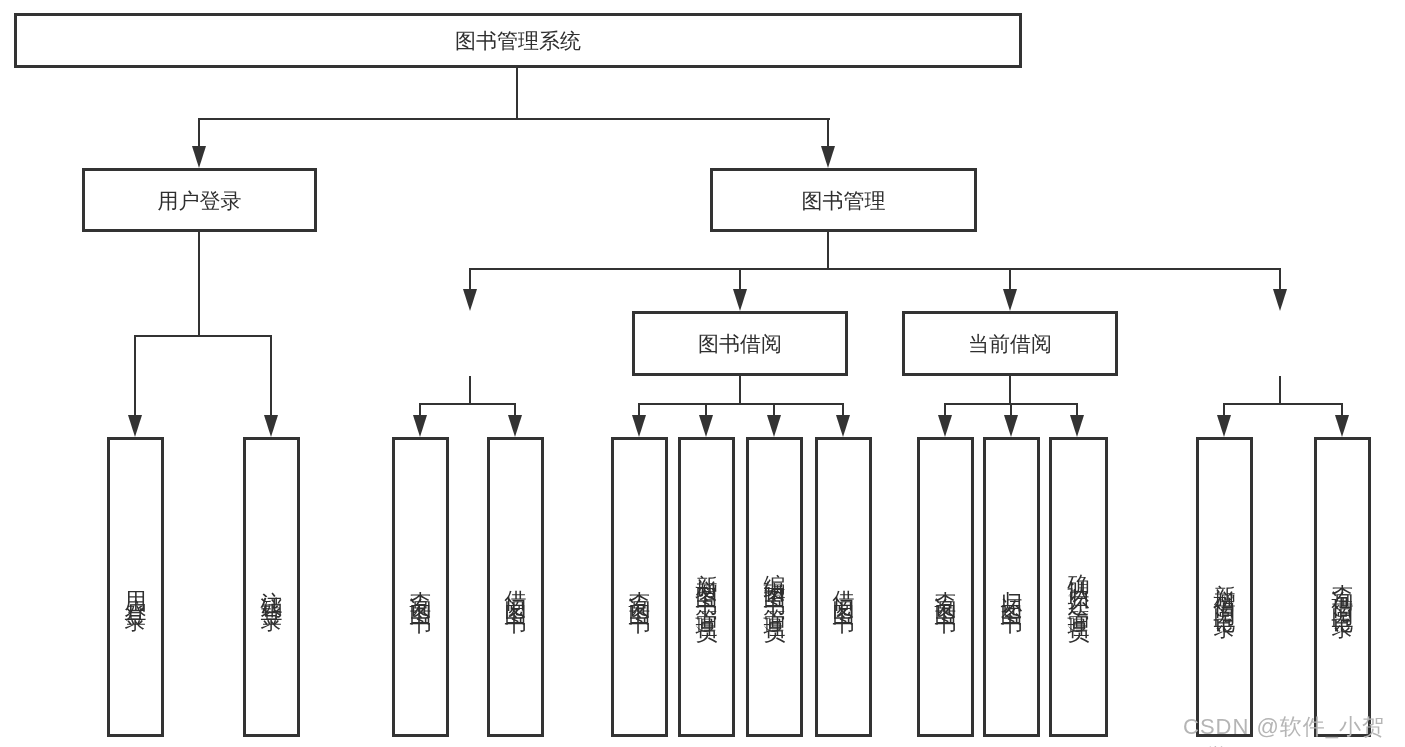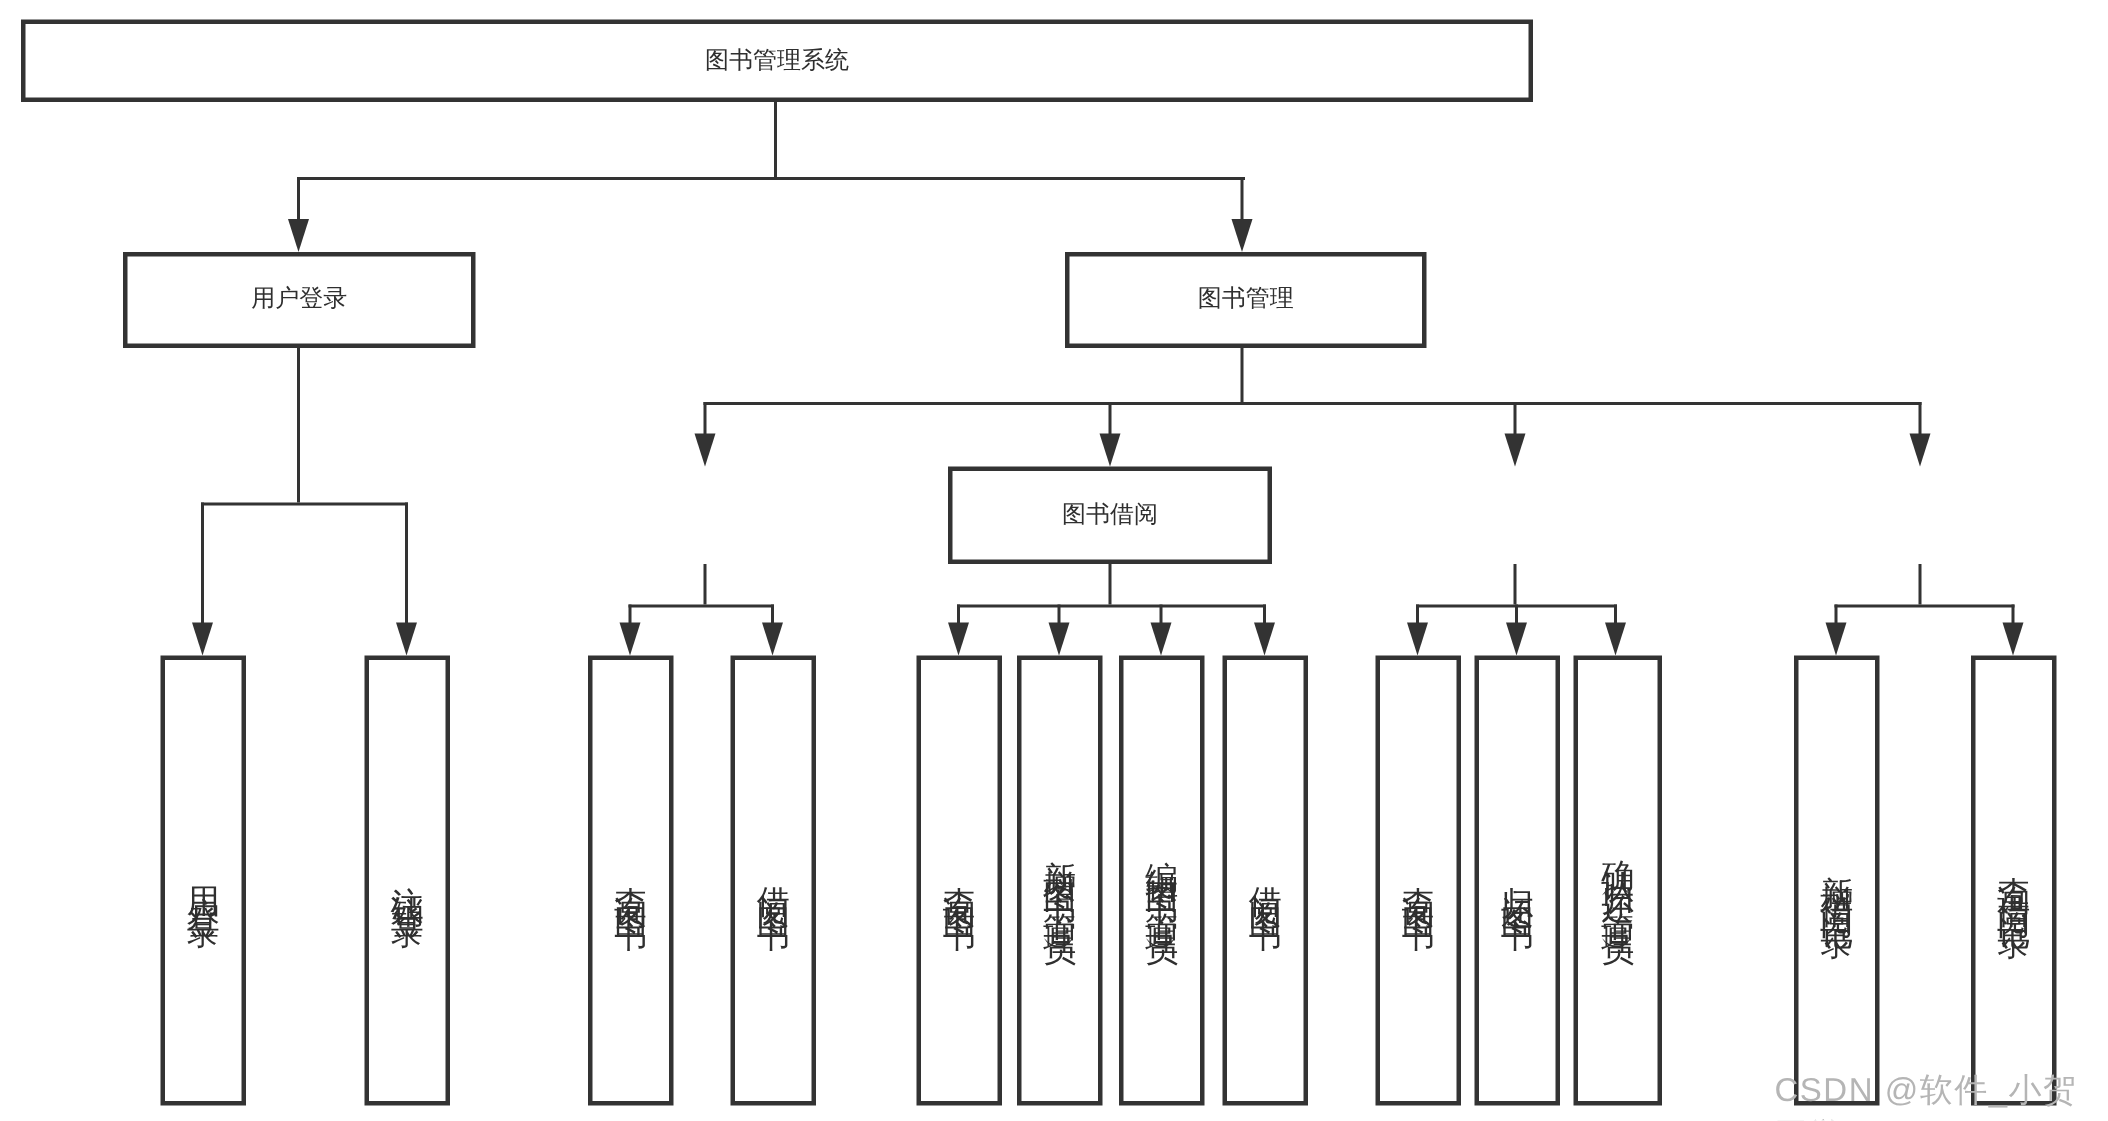--- a/index.html
+++ b/index.html
@@ -3,21 +3,21 @@
 <meta charset="utf-8">
 <style>
   html,body{margin:0;padding:0;background:#ffffff;}
   .stage{
     position:relative;width:1405px;height:747px;background:#ffffff;overflow:hidden;
     font-family:"Liberation Sans","DejaVu Sans",sans-serif;color:#2f2f2f;
   }
   .box{
     position:absolute;box-sizing:border-box;border:3px solid #333333;background:#ffffff;
     display:flex;align-items:center;justify-content:center;
-    font-size:16px;line-height:1;white-space:nowrap;
+    font-size:21px;line-height:1;white-space:nowrap;
   }
   .vbox{
     writing-mode:vertical-rl;text-orientation:mixed;
     font-size:22px;letter-spacing:7px;white-space:normal;
   }
   .ln{position:absolute;background:#333333;}
   .ar{
     position:absolute;width:0;height:0;
     border-left:7px solid transparent;border-right:7px solid transparent;
     border-top:22px solid #333333;
@@ -29,25 +29,26 @@
 </style>
 </head>
 <body>
 
 <div class="stage">
 
   <div class="box" style="left:14px;top:13px;width:1008px;height:55px;">图书管理系统</div>
 
   <div class="box" style="left:82px;top:168px;width:235px;height:64px;">用户登录</div>
 
-  <div class="box" style="left:710px;top:168px;width:241px;height:64px;">图书管理</div>
+  <div class="box" style="left:710px;top:168px;width:267px;height:64px;">图书管理</div>
 
 
   <div class="box" style="left:632px;top:311px;width:216px;height:65px;">图书借阅</div>
 
+  <div class="box" style="left:902px;top:311px;width:216px;height:65px;">当前借阅</div>
 
 
   <div class="box vbox" style="left:107px;top:437px;width:57px;height:300px;">用户登录</div>
 
   <div class="box vbox" style="left:243px;top:437px;width:57px;height:300px;">注销登录</div>
 
   <div class="box vbox" style="left:392px;top:437px;width:57px;height:300px;">查询图书</div>
 
   <div class="box vbox" style="left:487px;top:437px;width:57px;height:300px;">借阅图书</div>
 

